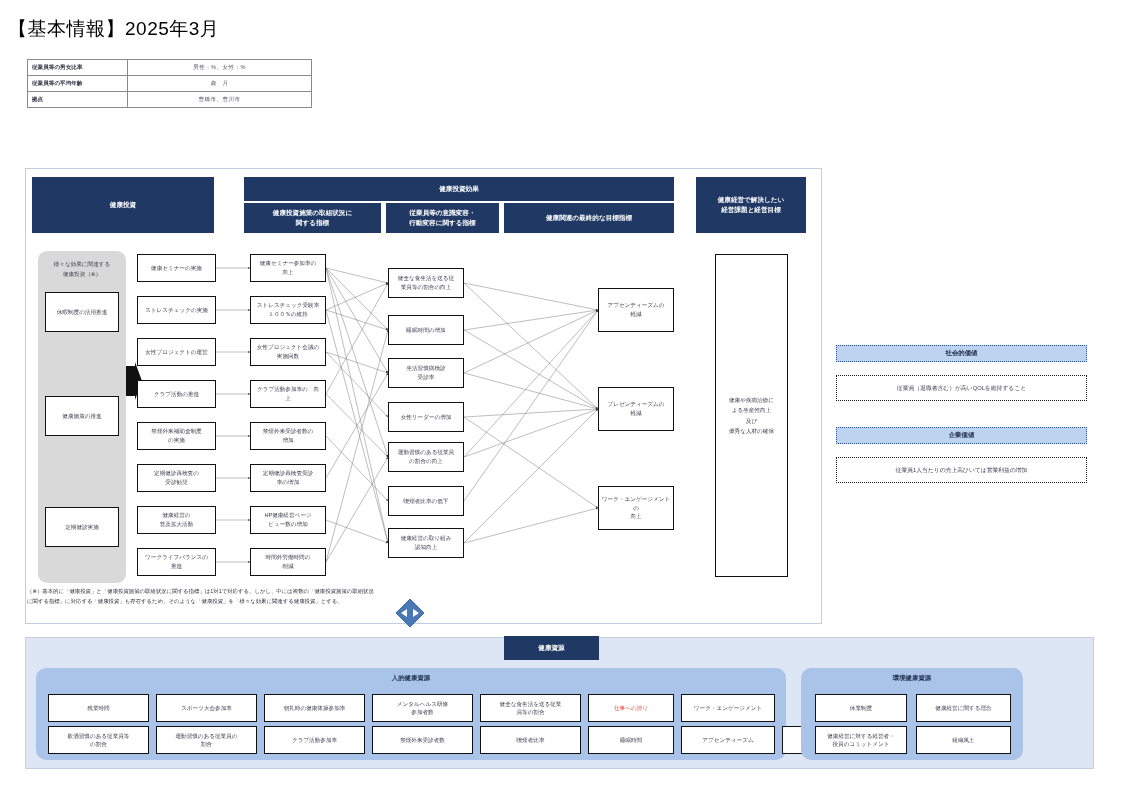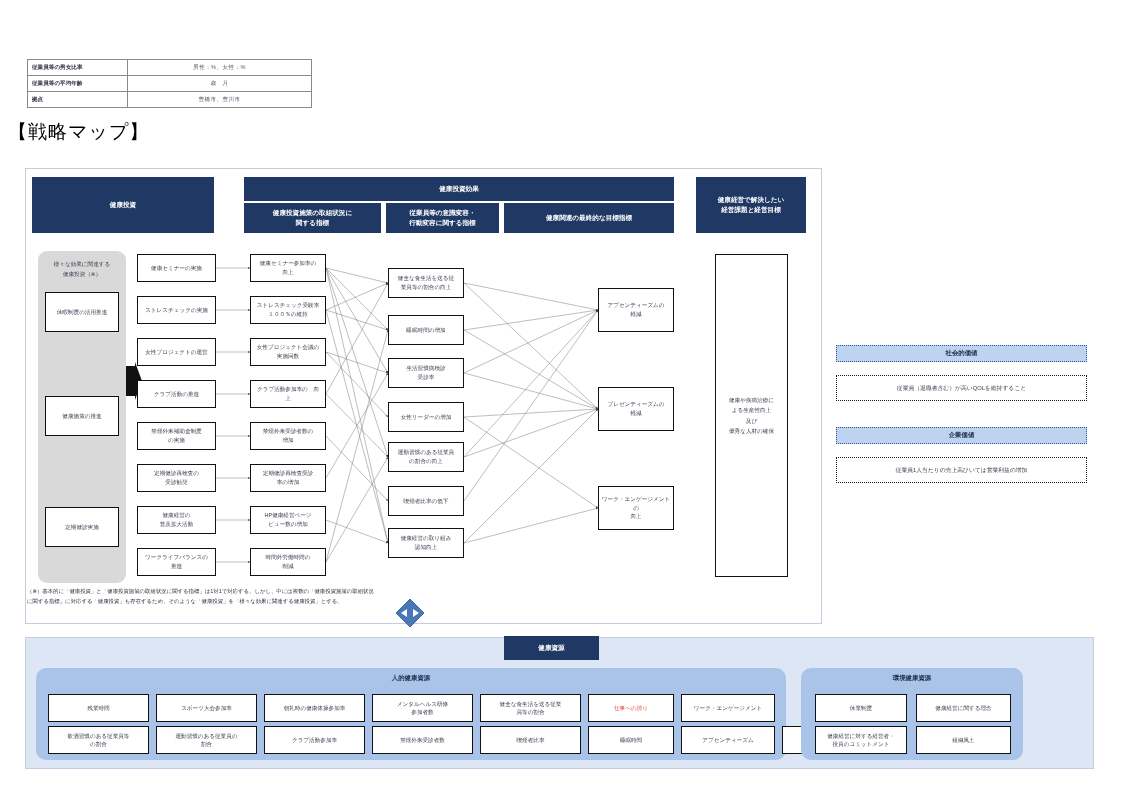--- a/index.html
+++ b/index.html
@@ -188,39 +188,39 @@
     display:flex; align-items:center; justify-content:center;
     text-align:center; font-size:5.8px; color:#3c3c50;
     padding:0 4px;
   }
 </style>
 </head>
 <body>
 
 <div class="page">
 
+  <div class="basic-title">【基本情報】2025年3月</div>
 
   <table class="info-table">
     <tbody>
       <tr>
         <td class="k">従業員等の男女比率</td>
         <td class="v">男性：%、女性：%</td>
       </tr>
       <tr>
         <td class="k">従業員等の平均年齢</td>
         <td class="v">歳　月</td>
       </tr>
       <tr>
         <td class="k">拠点</td>
         <td class="v">豊橋市、豊川市</td>
       </tr>
     </tbody>
   </table>
 
-  <div class="map-title">【戦略マップ】</div>
 
   <div class="map-frame">
 
     <svg class="links" viewBox="0 0 797 456">
       <defs>
         <marker id="ah" markerWidth="5" markerHeight="5" refX="4.4" refY="2" orient="auto">
           <path d="M0,0 L4.6,2 L0,4 z" fill="#3a3a3a"></path>
         </marker>
       </defs>
       <g id="lines-c1-c2">

